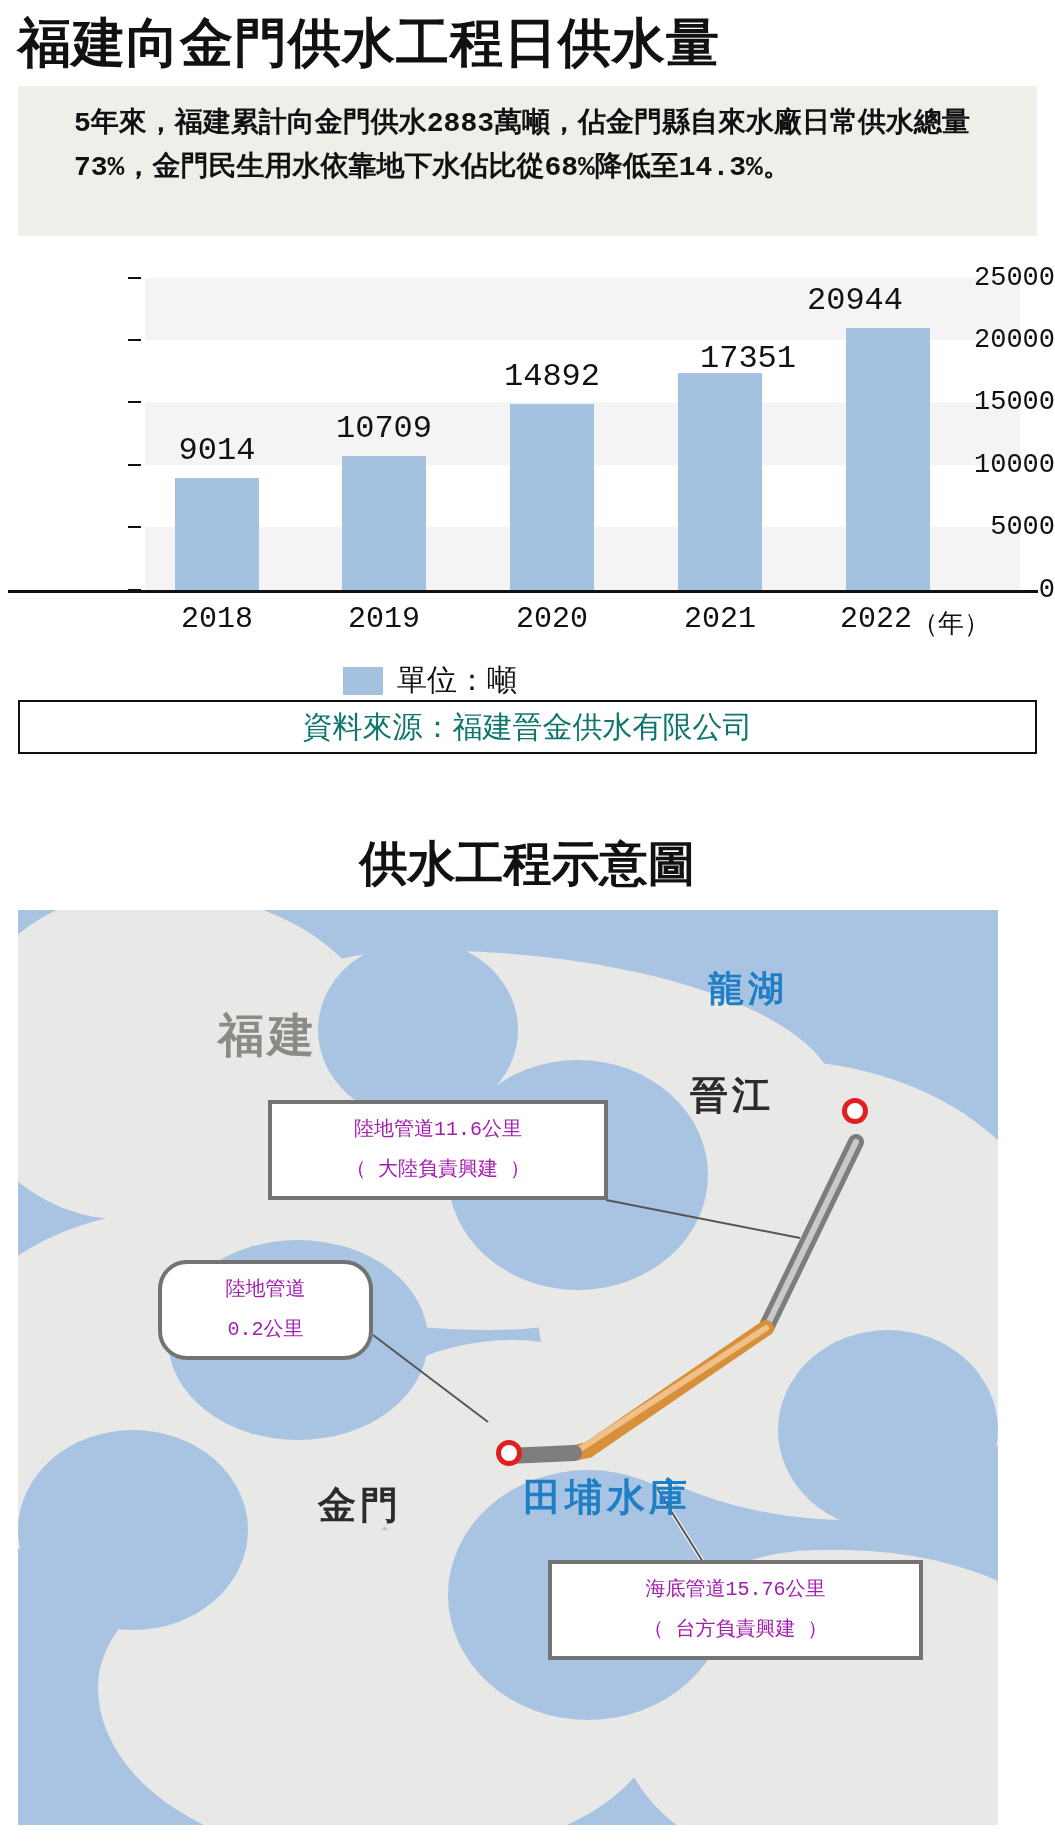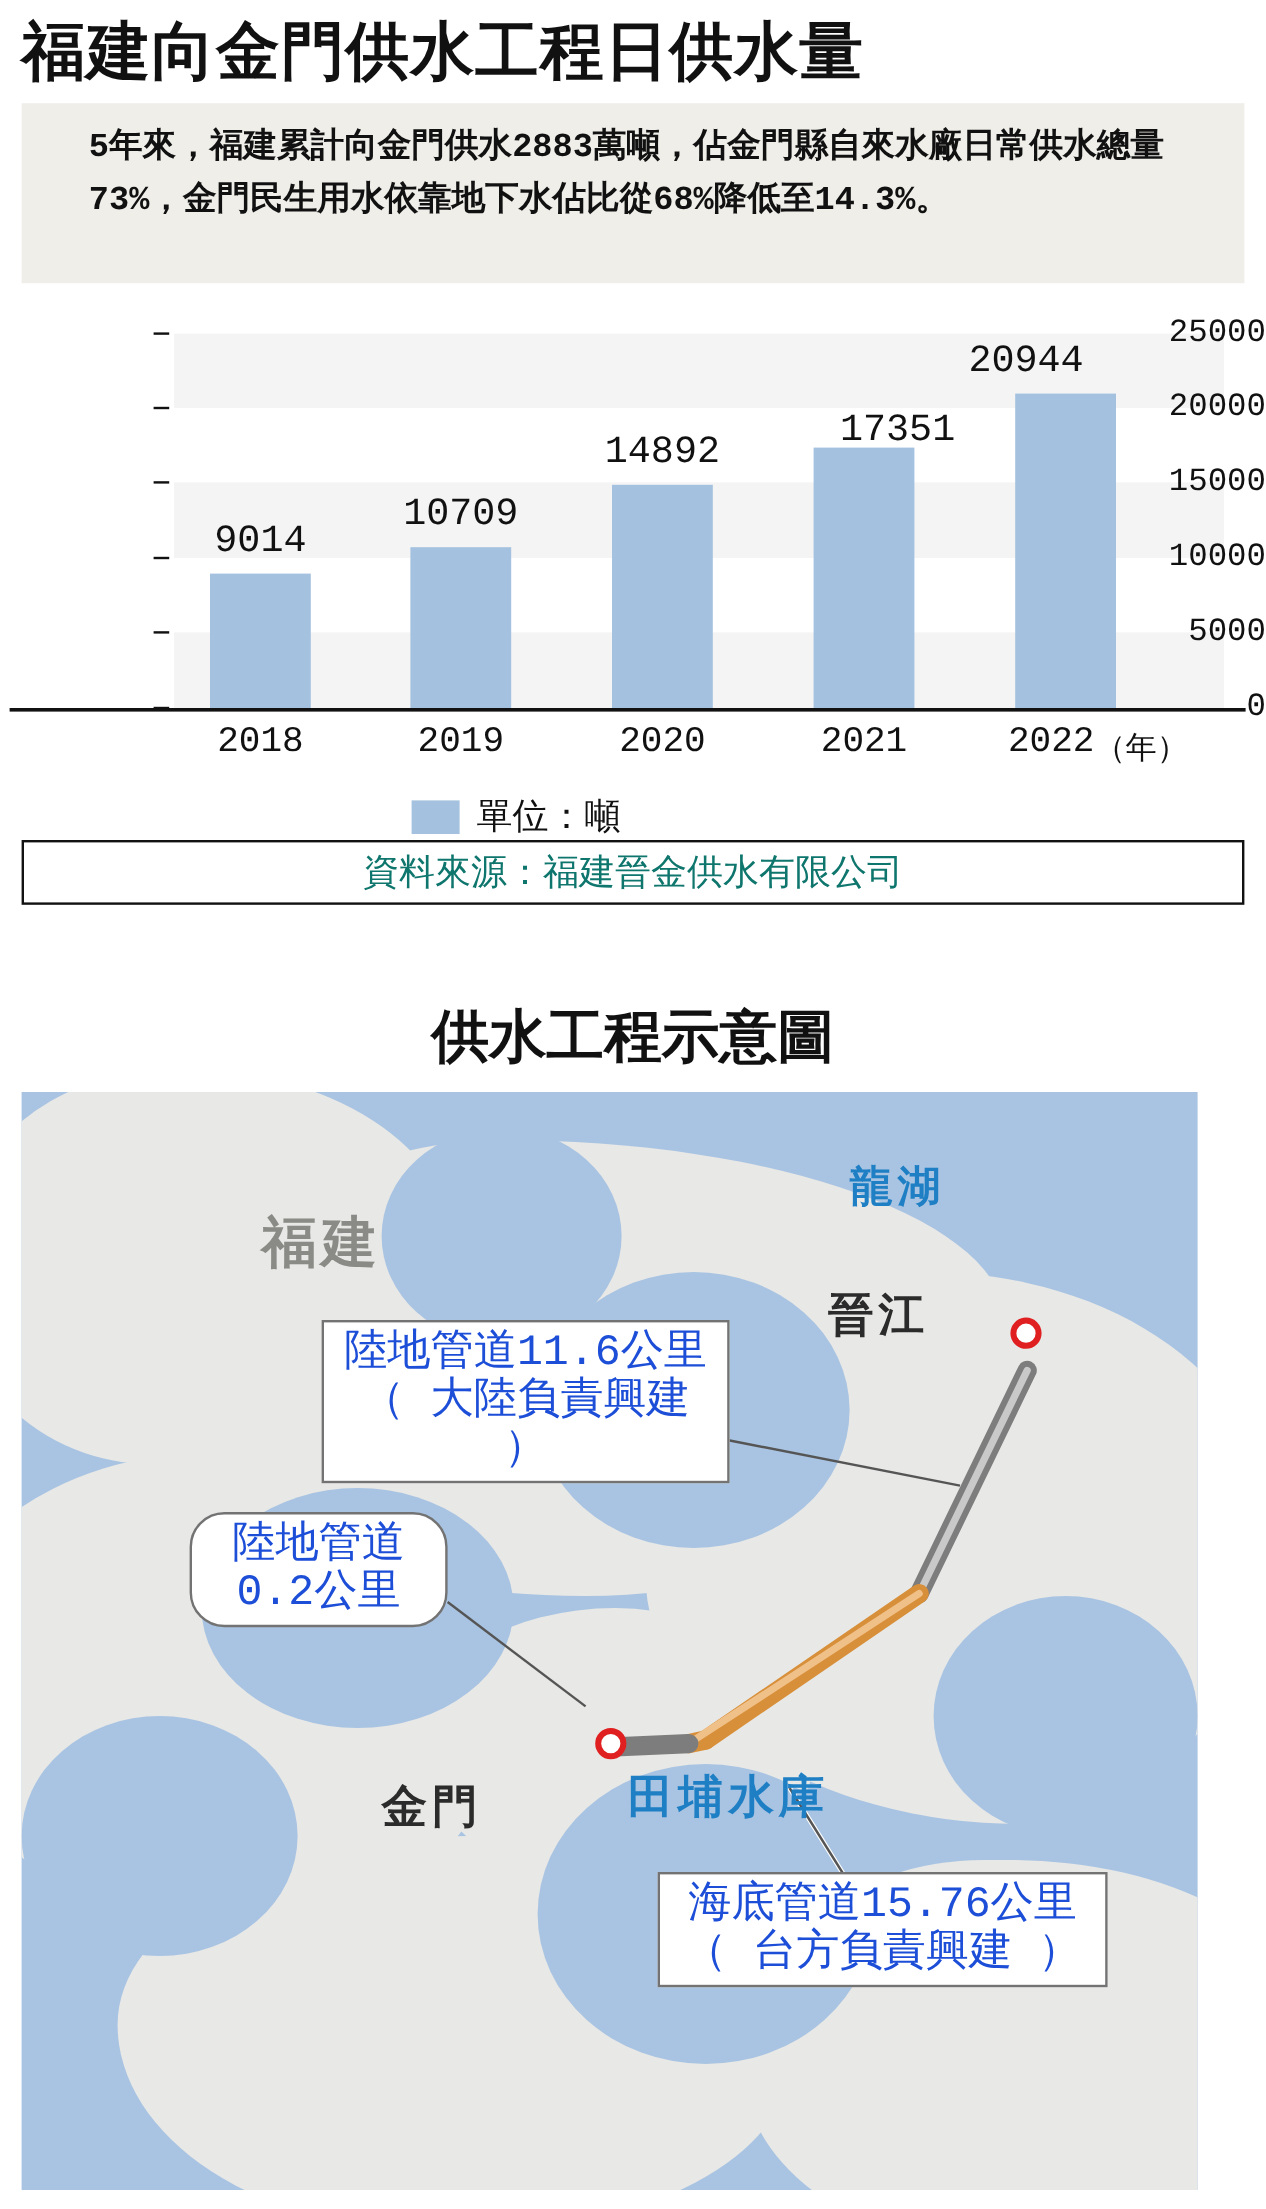--- a/index.html
+++ b/index.html
@@ -230,24 +230,24 @@
     color: #1f7fc4;
     font-size: 36px;
     line-height: 44px;
     text-align: left;
   }
   .map-label.city { font-size: 38px; color: #2b2b2b; }
 
   .callout {
     position: absolute;
     background: #ffffff;
-    border: 2px solid #737373;
-    font-size: 36px;
+    border: 4px solid #737373;
+    font-size: 20px;
     line-height: 40px;
-    color: #1d4ed8;
+    color: #a21caf;
     text-align: center;
     padding: 6px 12px;
   }
   .marker {
     position: absolute;
     width: 26px; height: 26px;
     border: 5px solid #e02020;
     border-radius: 50%;
     background: #ffffff;
   }

